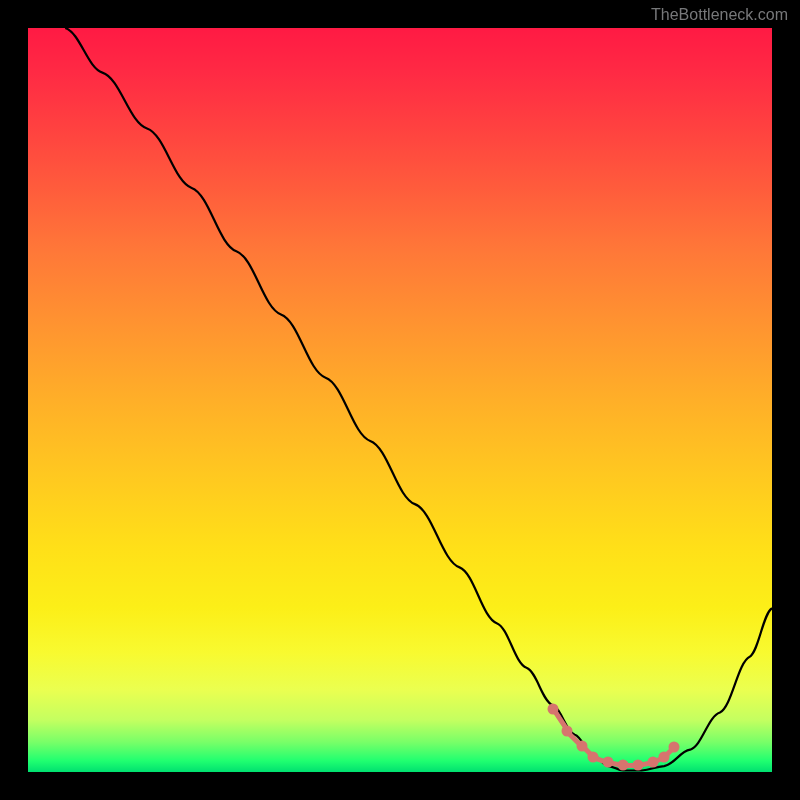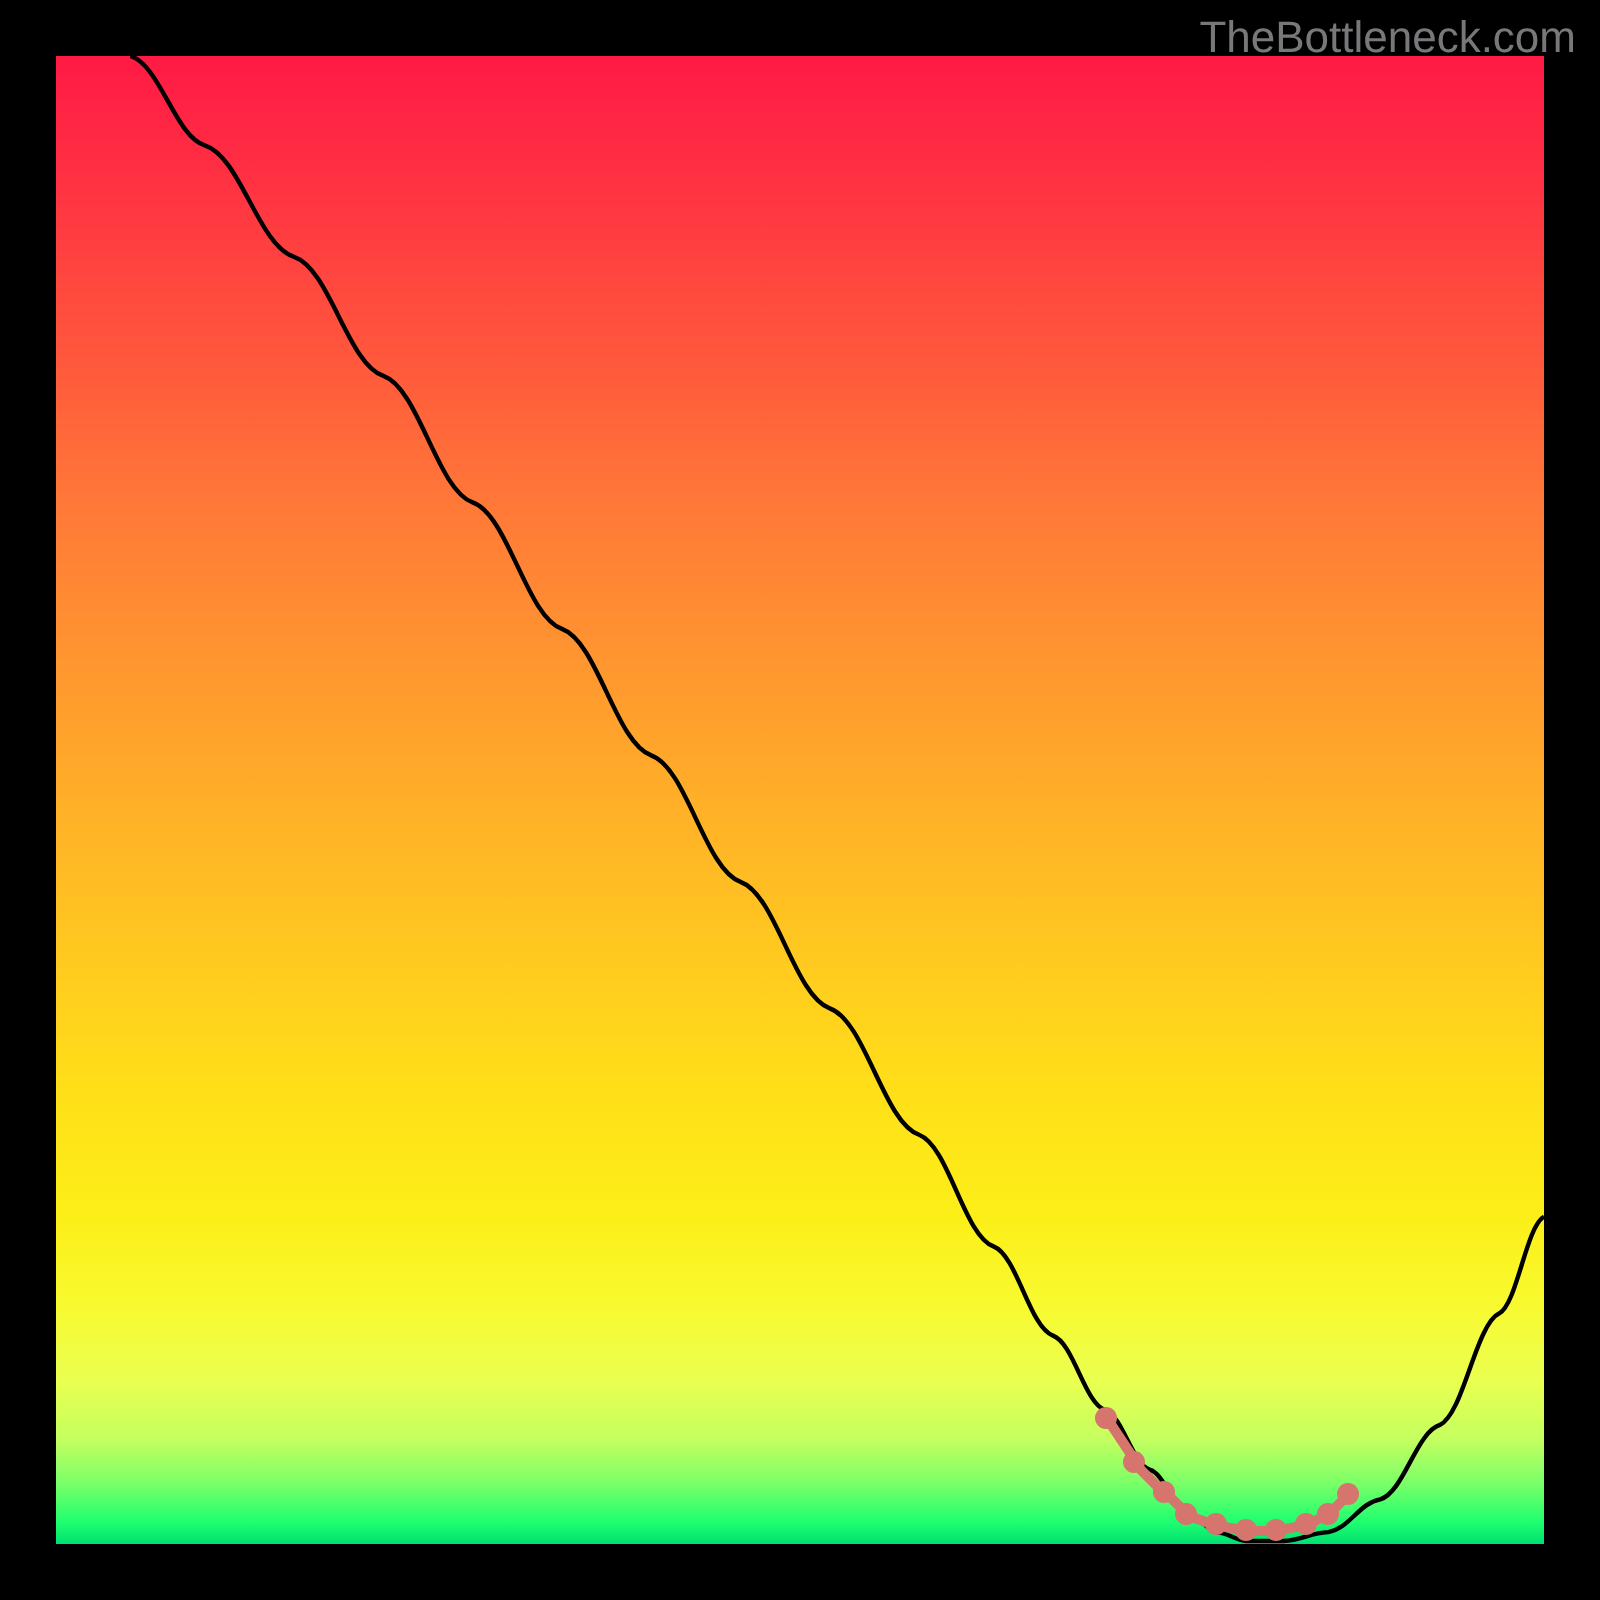--- a/index.html
+++ b/index.html
@@ -1,17 +1,17 @@
 <!DOCTYPE html>
 <html><head>
 <meta charset="utf-8">
 <style>
   * { margin: 0; padding: 0; box-sizing: border-box; }
   body { width: 800px; height: 800px; background: #000; position: relative; font-family: Arial, sans-serif; }
-  .watermark { position: absolute; top: 6px; right: 12px; color: #77787a; font-size: 22px; font-weight: 500; z-index: 10; }
+  .watermark { position: absolute; top: 6px; right: 12px; color: #77787a; font-size: 16px; font-weight: 500; z-index: 10; }
   .plot-area { position: absolute; left: 28px; top: 28px; width: 744px; height: 744px; }
   .gradient-bg { position: absolute; inset: 0; background: linear-gradient(to bottom,
     #ff1a44 0%, #ff2a44 6%, #ff4040 13%, #ff5a3c 21%, #ff7838 30%,
     #ff9430 40%, #ffaf28 50%, #ffc820 60%, #ffe018 70%, #fcef18 78%,
     #f8fa30 84%, #eaff50 89%, #c4ff60 93%, #78ff68 96%, #20ff70 98.5%, #00e070 100%);
   }
   svg.curve { position: absolute; inset: 0; }
   .segment { position: absolute; height: 5px; background: #d6746e; border-radius: 2px; transform-origin: left center; }
   .dot { position: absolute; width: 11px; height: 11px; background: #d6746e; border-radius: 50%; transform: translate(-50%, -50%); }
 </style>

